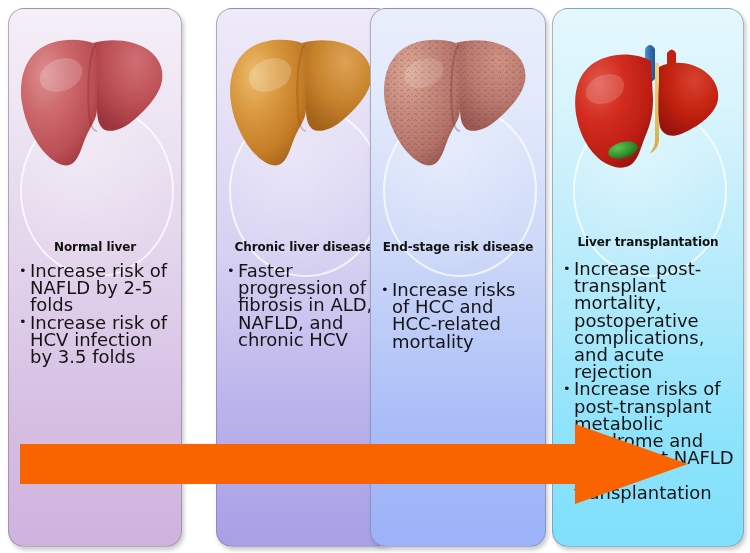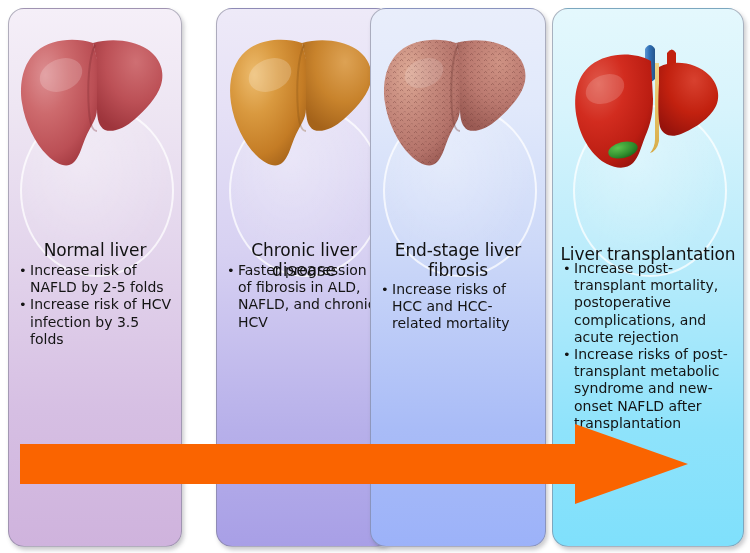--- a/index.html
+++ b/index.html
@@ -57,38 +57,38 @@
     height: 195px;
   }
   .liver-wrap svg { display: block; margin: 0 auto; }
 
   
   .heading {
     position: absolute;
     left: 0;
     width: 100%;
     text-align: center;
-    font-size: 17px;
-    font-weight: normal;
+    font-size: 12px;
+    font-weight: bold;
     color: #111111;
     letter-spacing: -0.1px;
   }
   .h-1 { top: 231px; }
   .h-2 { top: 231px; }
   .h-3 { top: 231px; }
-  .h-4 { top: 235px; }
+  .h-4 { top: 226px; }
 
   .bullets {
     position: absolute;
     left: 10px;
     right: 8px;
     margin: 0;
     padding: 0;
     list-style: none;
-    font-size: 14px;
+    font-size: 18px;
     line-height: 17.2px;
     color: #141414;
   }
   .b-1 { top: 253px; }
   .b-2 { top: 253px; }
   .b-3 { top: 272px; }
   .b-4 { top: 251px; }
 
   .bullets li {
     position: relative;
@@ -240,21 +240,21 @@
                    L82 32 Z" fill="url(#c-left)"></path>
           <g clip-path="url(#c-clip)">
             <rect x="0" y="0" width="160" height="150" fill="url(#nodules)"></rect>
           </g>
           <path d="M80 18 C74 30 72 58 74 84 C75 98 78 104 82 104" fill="none" stroke="rgba(110,58,52,0.34)" stroke-width="2"></path>
           <ellipse cx="46" cy="46" rx="20" ry="14" fill="rgba(255,255,255,0.14)" transform="rotate(-22 46 46)"></ellipse>
         </g>
       </svg>
     </div>
 
-    <div class="heading h-3">End-stage liver fibrosis</div>
+    <div class="heading h-3">End-stage risk disease</div>
 
     <ul class="bullets b-3">
       <li>Increase risks of HCC and HCC-related mortality</li>
     </ul>
   </div>
 
   <div class="panel panel-4">
     <div class="panel-wm"></div>
 
     <div class="liver-wrap">

